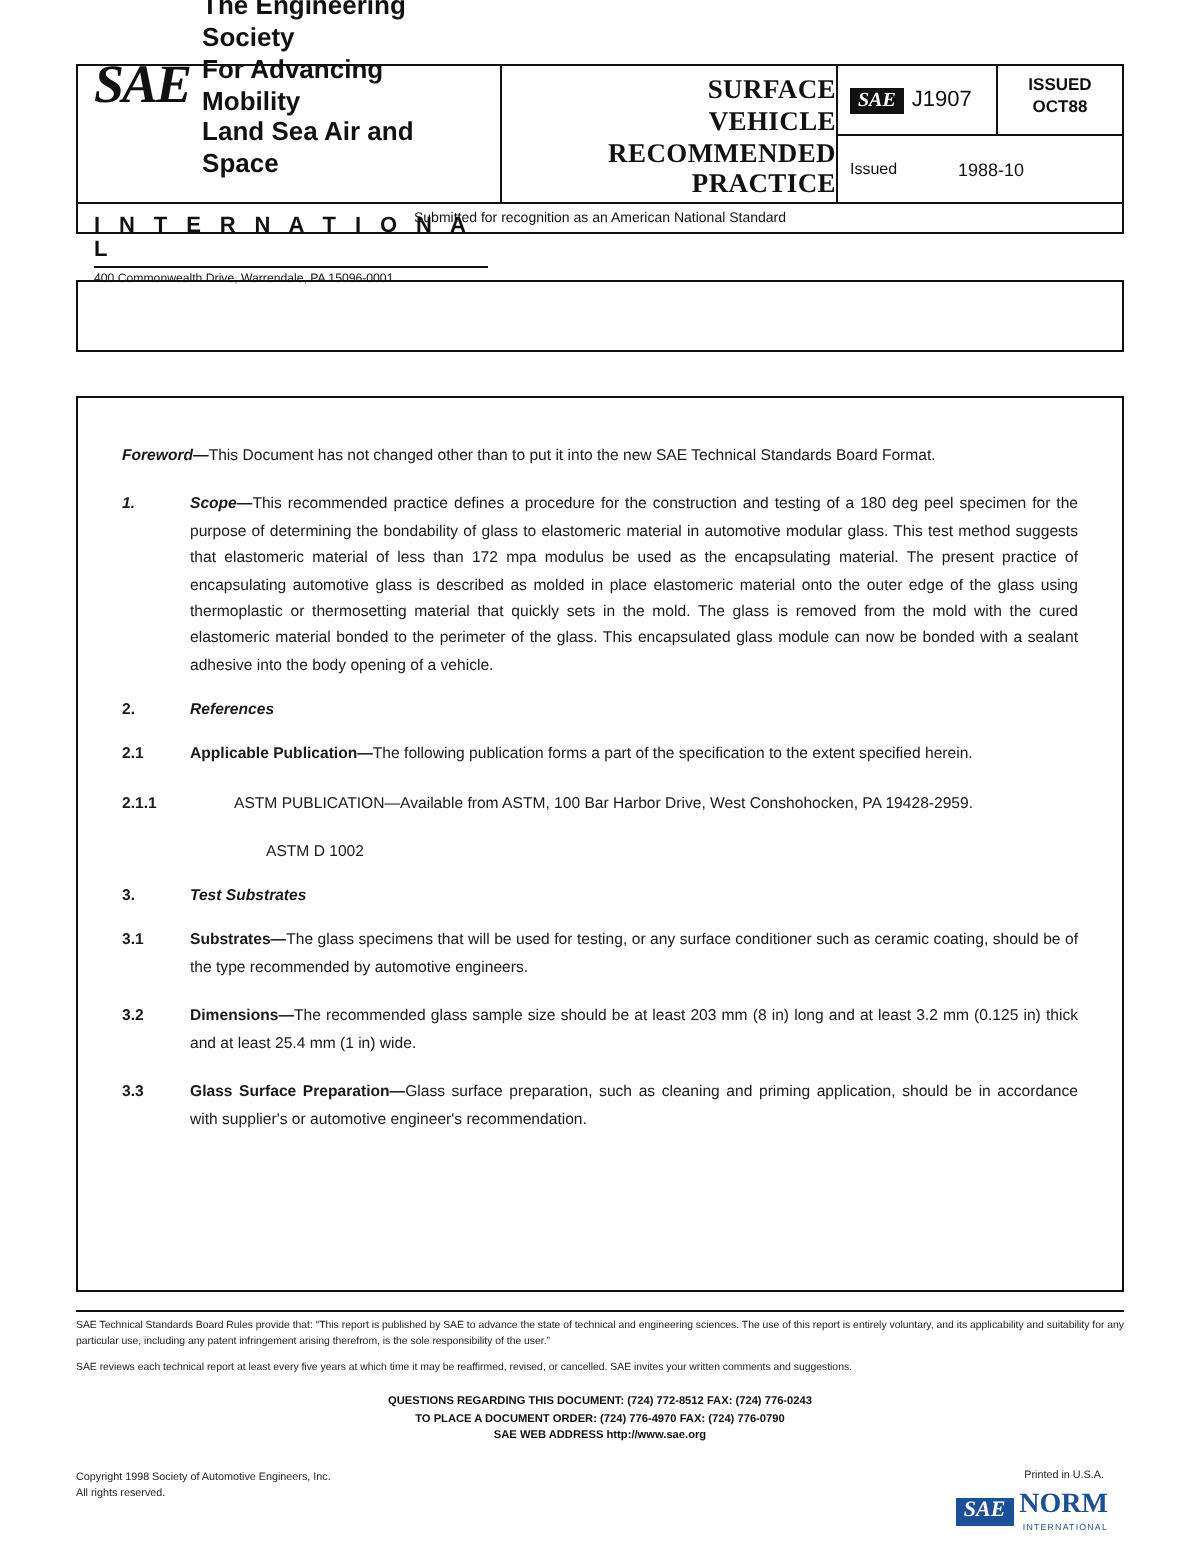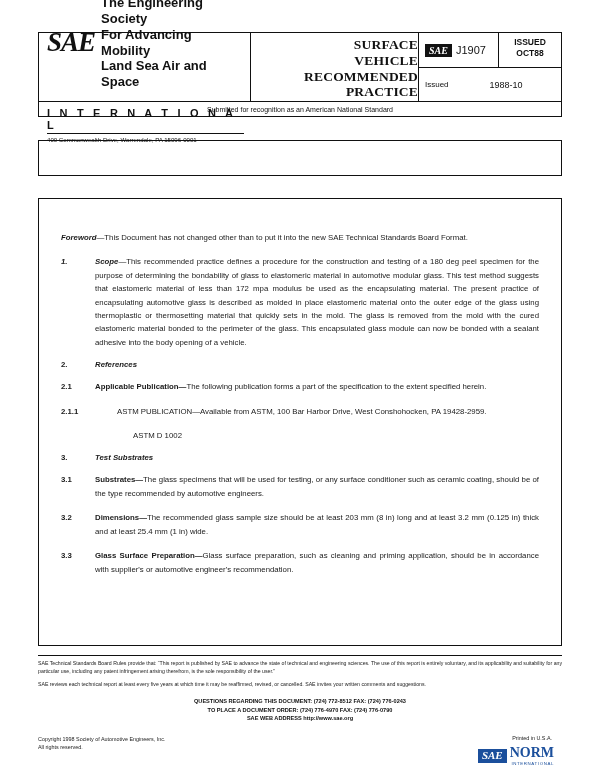--- a/index.html
+++ b/index.html
@@ -148,21 +148,20 @@
   }
   .doc-bottom .label {
     width: 60px;
     font-size: 8px;
     padding-left: 6px;
     color: #111;
     box-sizing: border-box;
   }
   .doc-bottom .value {
     flex: 1;
-    text-align: center;
     font-size: 9px;
     color: #111;
     padding-right: 28px;
   }
   .submitted {
     border-top: 1px solid #111;
     text-align: center;
     font-size: 7px;
     padding: 4px 0 3px 0;
     color: #111;
@@ -189,21 +188,21 @@
 
   
   .body-box {
     position: absolute;
     left: 38px;
     top: 198px;
     width: 524px;
     height: 448px;
     border: 1px solid #111;
     box-sizing: border-box;
-    padding: 32px 22px 0 22px;
+    padding: 22px 22px 0 22px;
   }
   .para {
     font-size: 7.8px;
     line-height: 1.72;
     color: #1a1a1a;
     text-align: justify;
     margin-bottom: 11px;
     position: relative;
   }
   .para .lead {

